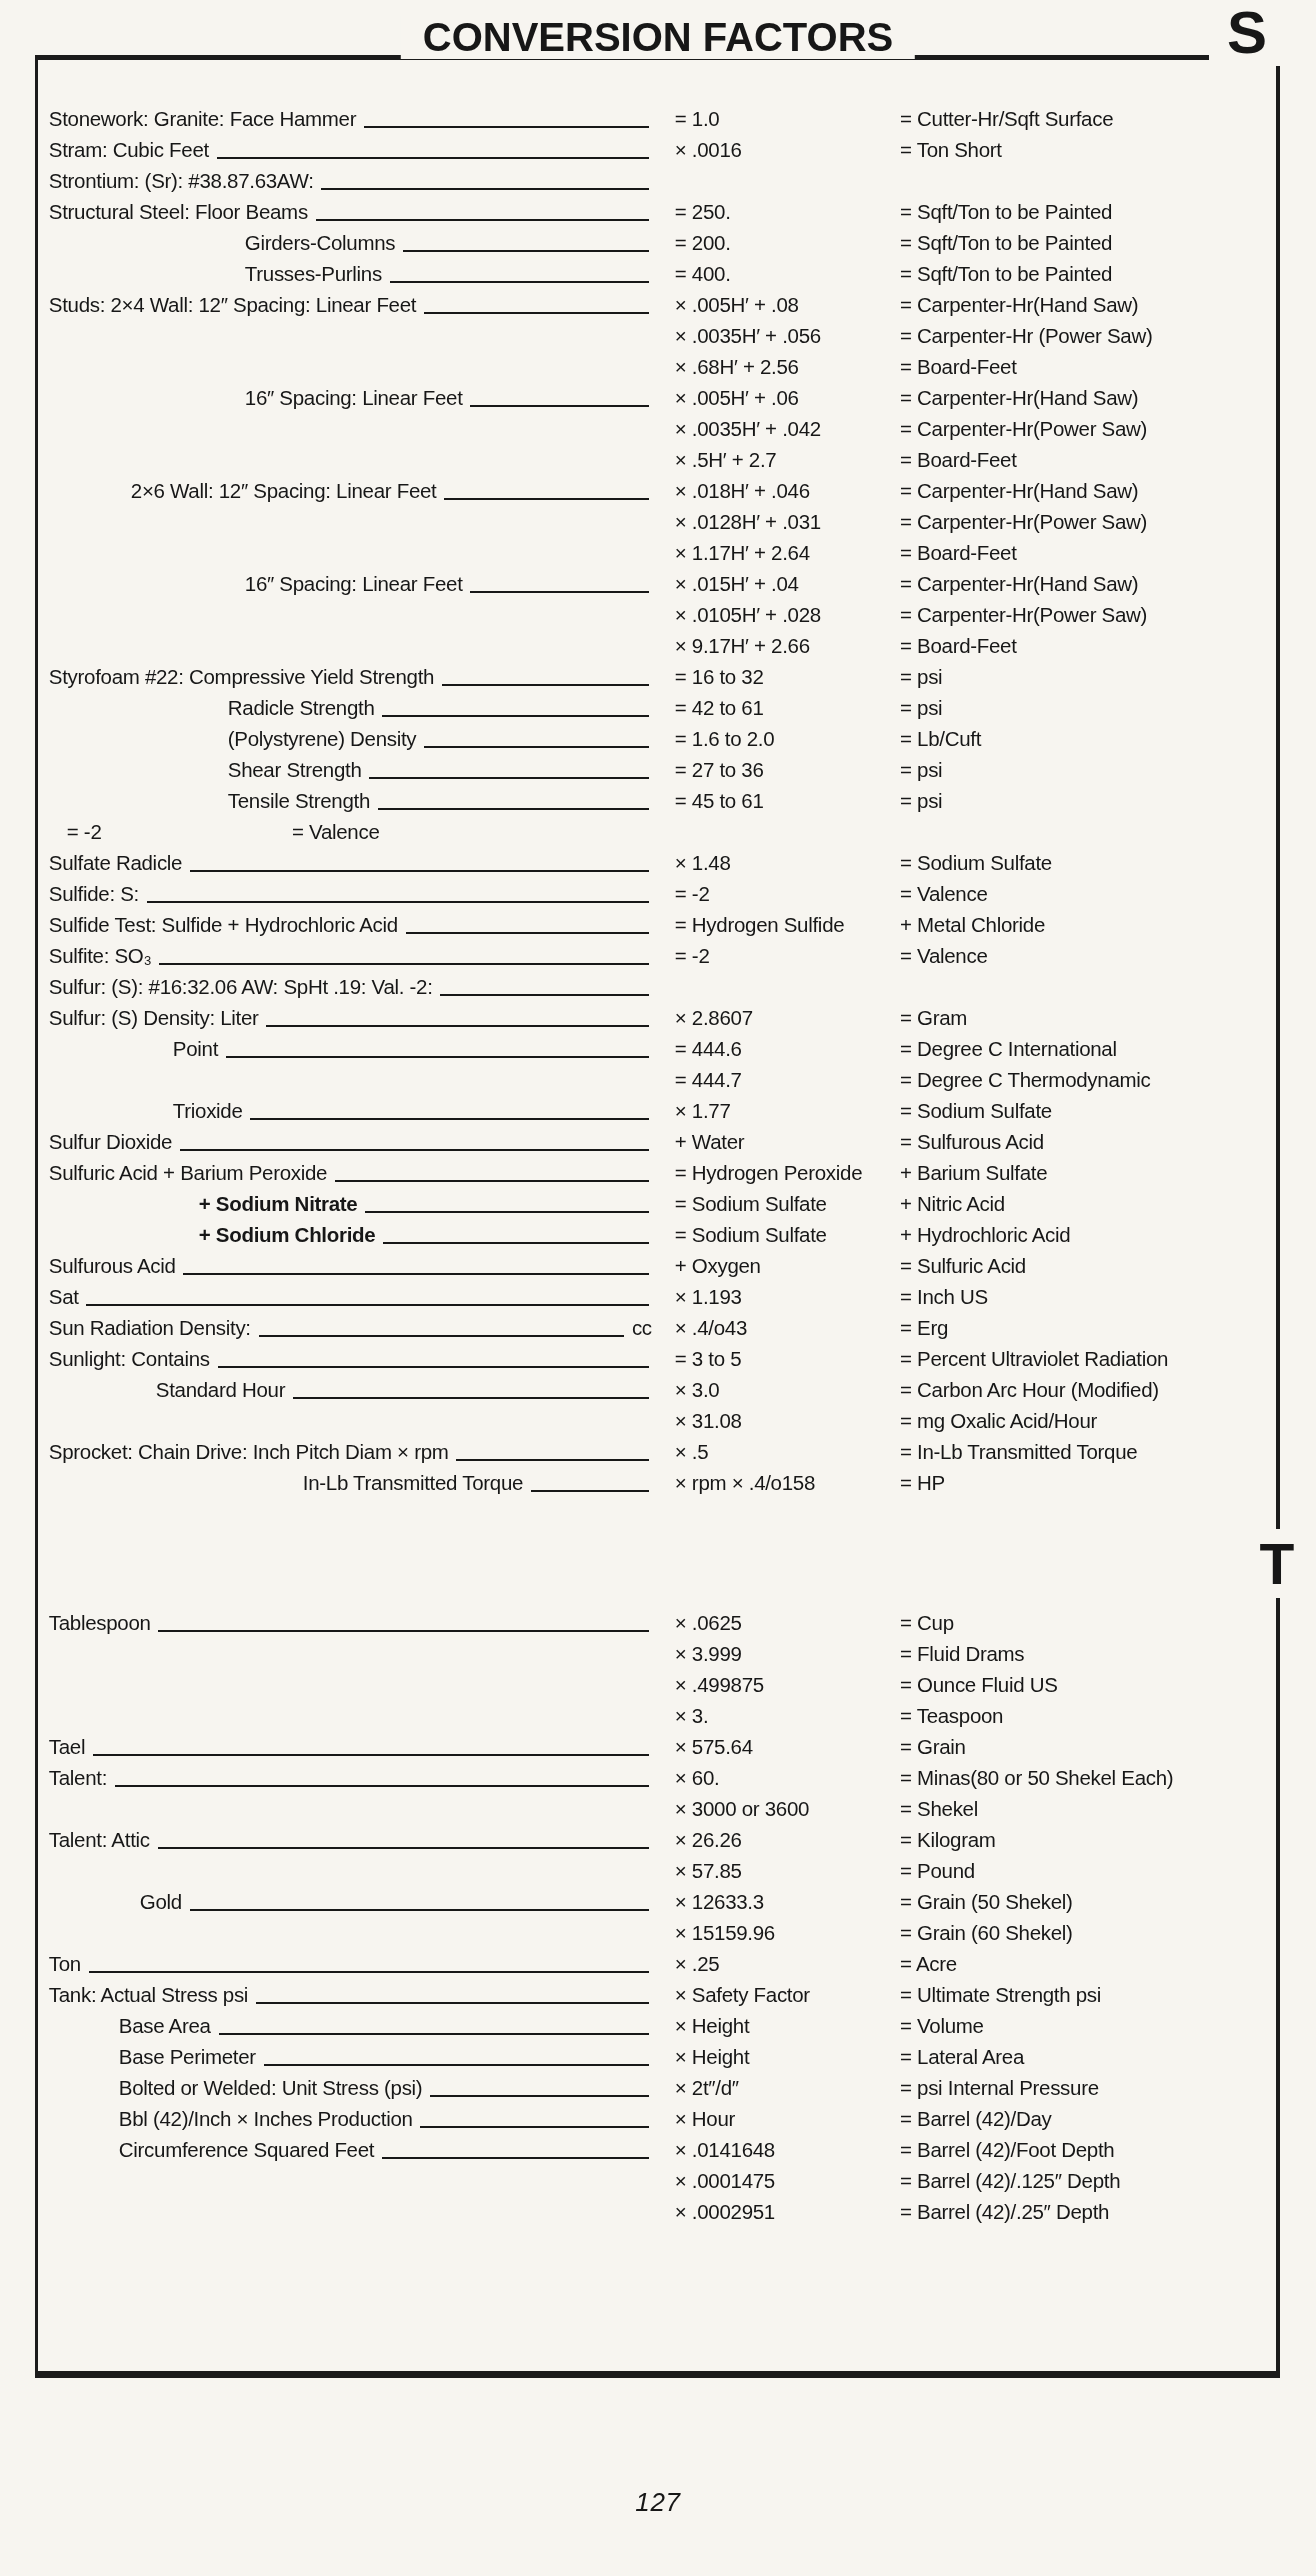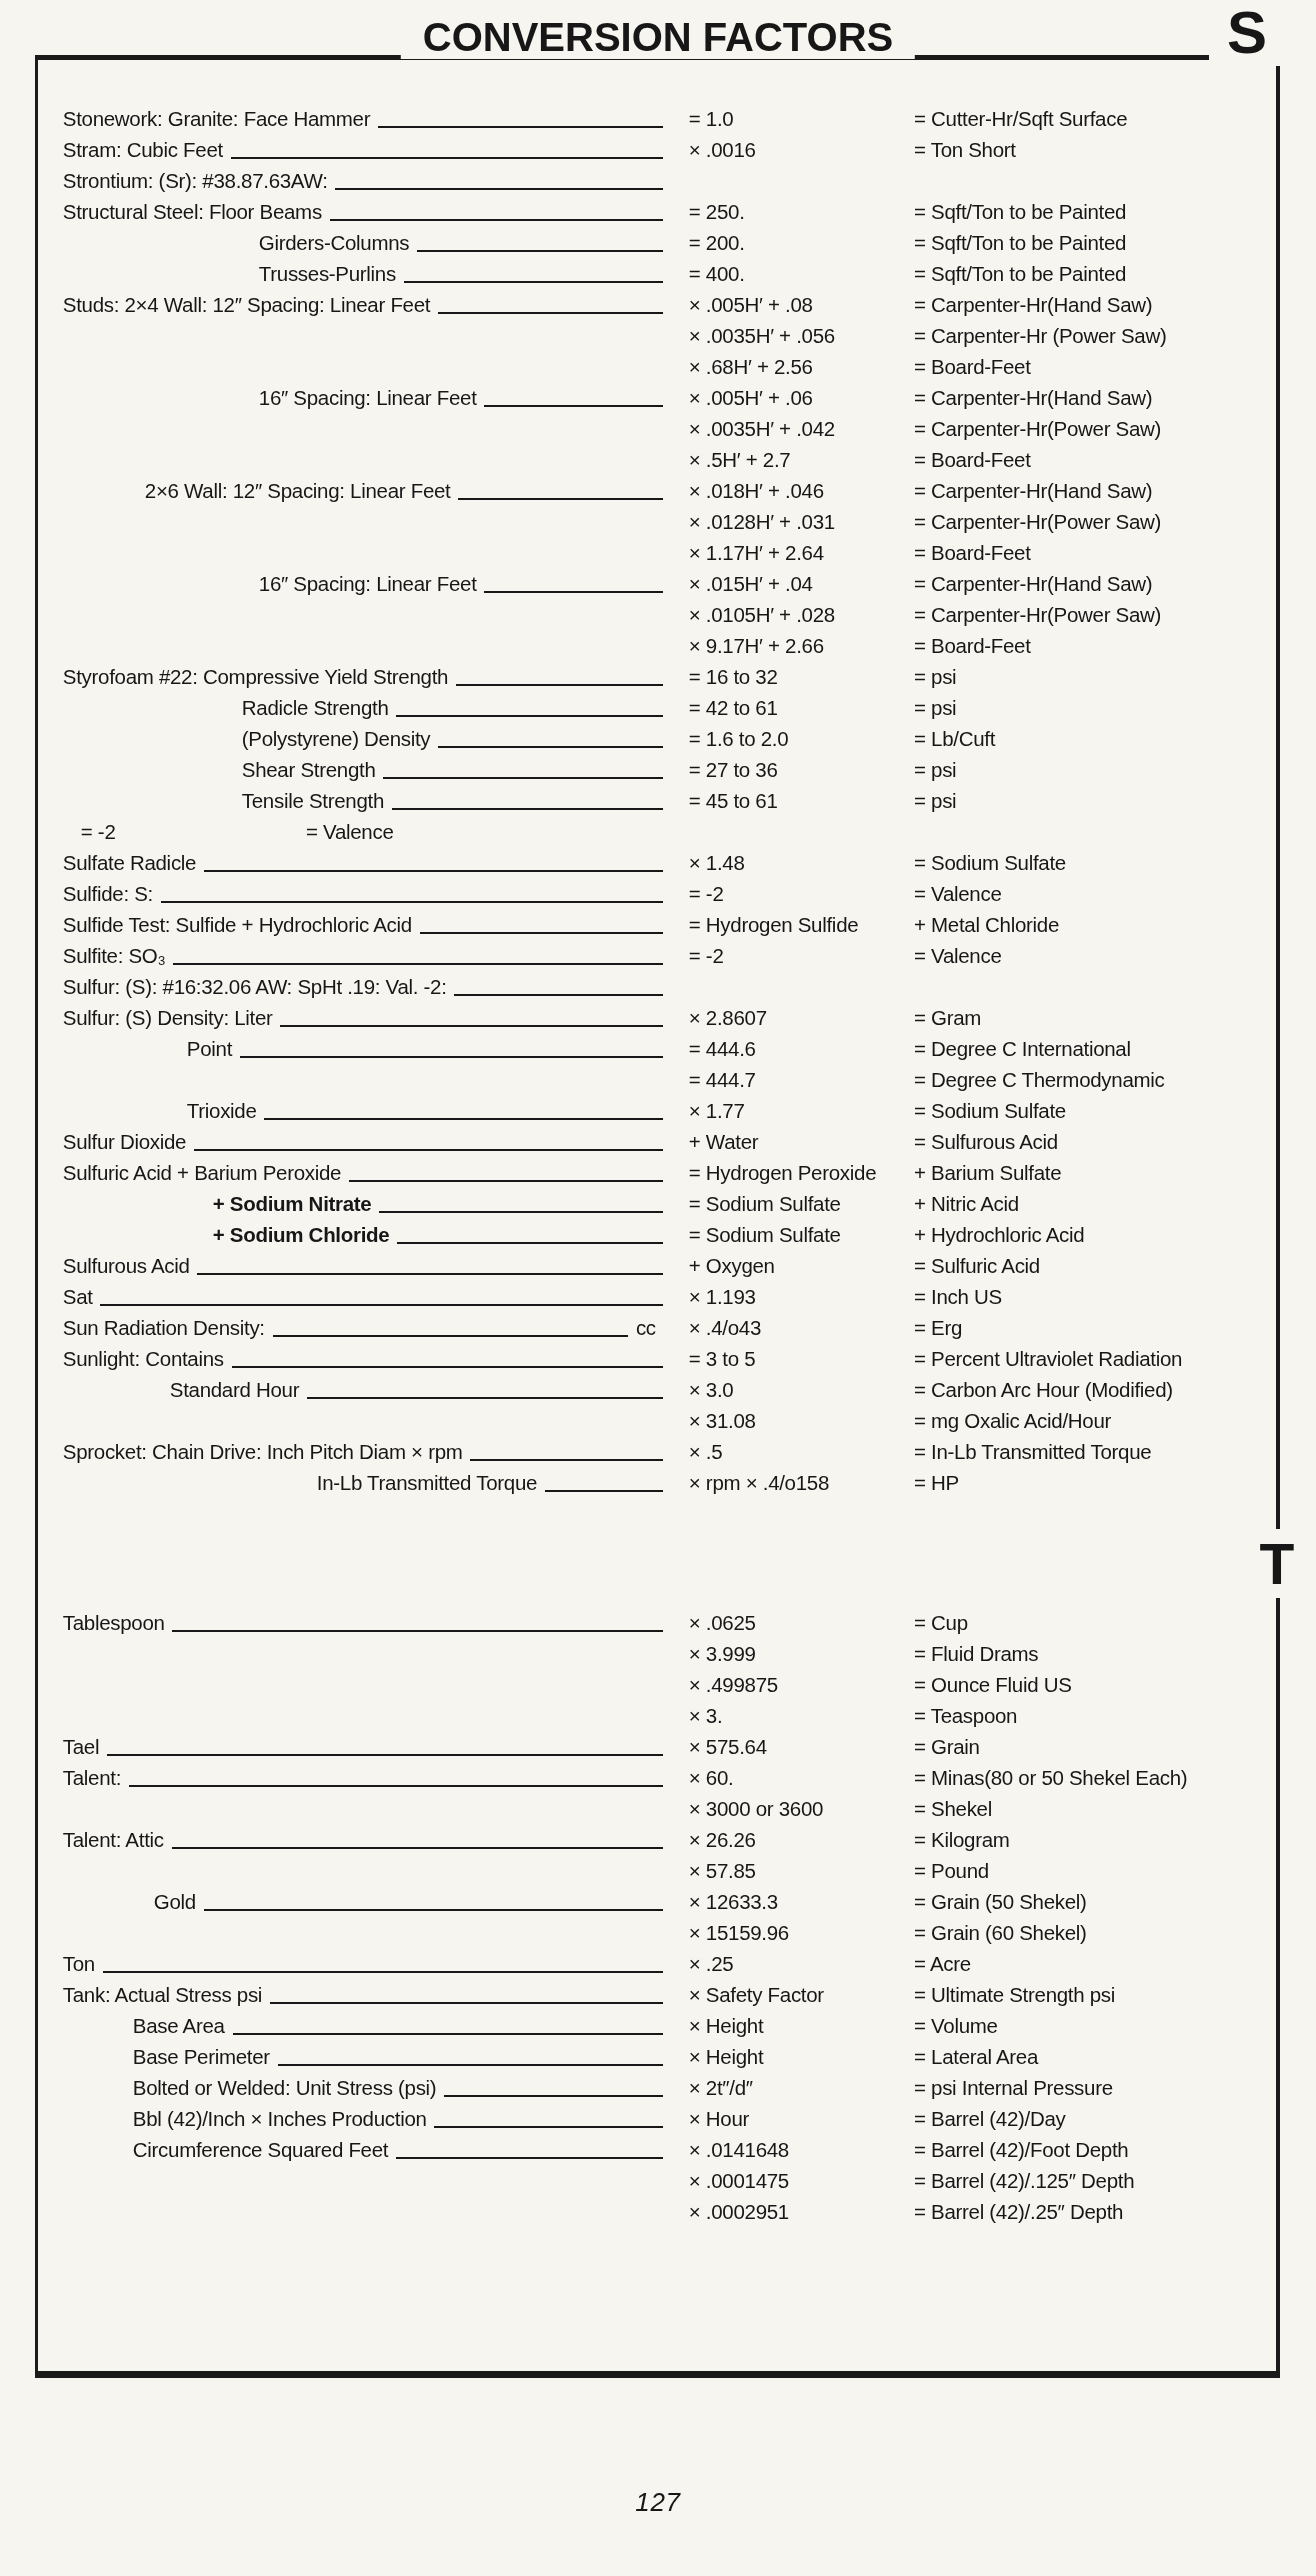--- a/index.html
+++ b/index.html
@@ -24,33 +24,33 @@
     font-size:40px;font-weight:bold;letter-spacing:0px;line-height:43px;
     white-space:nowrap;
   }
   .letter-tab{
     position:absolute;z-index:3;background:#f7f5f0;text-align:center;
     font-weight:bold;
   }
   .letter-s{top:1.3px;left:1209px;width:76px;font-size:60px;line-height:63px;padding-bottom:1.3px;}
   .letter-t{top:1529px;left:1243px;width:68px;font-size:57px;line-height:60px;padding:5.2px 0 3.9px;}
   
-  .content{position:absolute;left:53px;top:103px;width:1088px;z-index:2;}
+  .content{position:absolute;left:39px;top:103px;width:1088px;z-index:2;}
   .row{
     display:flex;height:31px;padding-left:9.8px;
     font-size:20.5px;line-height:31px;letter-spacing:-0.3px;
     white-space:nowrap;
   }
   .row .left{display:flex;width:608px;min-width:608px;box-sizing:border-box;}
   .row .label{white-space:pre;}
   .row .leader{
     flex:1;min-width:17px;height:0;align-self:flex-end;
     border-bottom:2.6px solid #181818;margin:0 7.8px 6.5px 7.8px;
   }
-  .row .suffix{margin-right:15px;}
+  .row .suffix{margin-right:5px;}
   .row .factor{width:220px;min-width:220px;margin-left:18px;}
   .row .result{flex:1;margin-left:5.2px;}
   .gap-row{height:109px;}
   
   .ind-0{padding-left:0;}
   .ind-1{padding-left:70px;}
   .ind-2{padding-left:82px;}
   .ind-3{padding-left:91px;}
   .ind-4{padding-left:107px;}
   .ind-5{padding-left:124px;}

